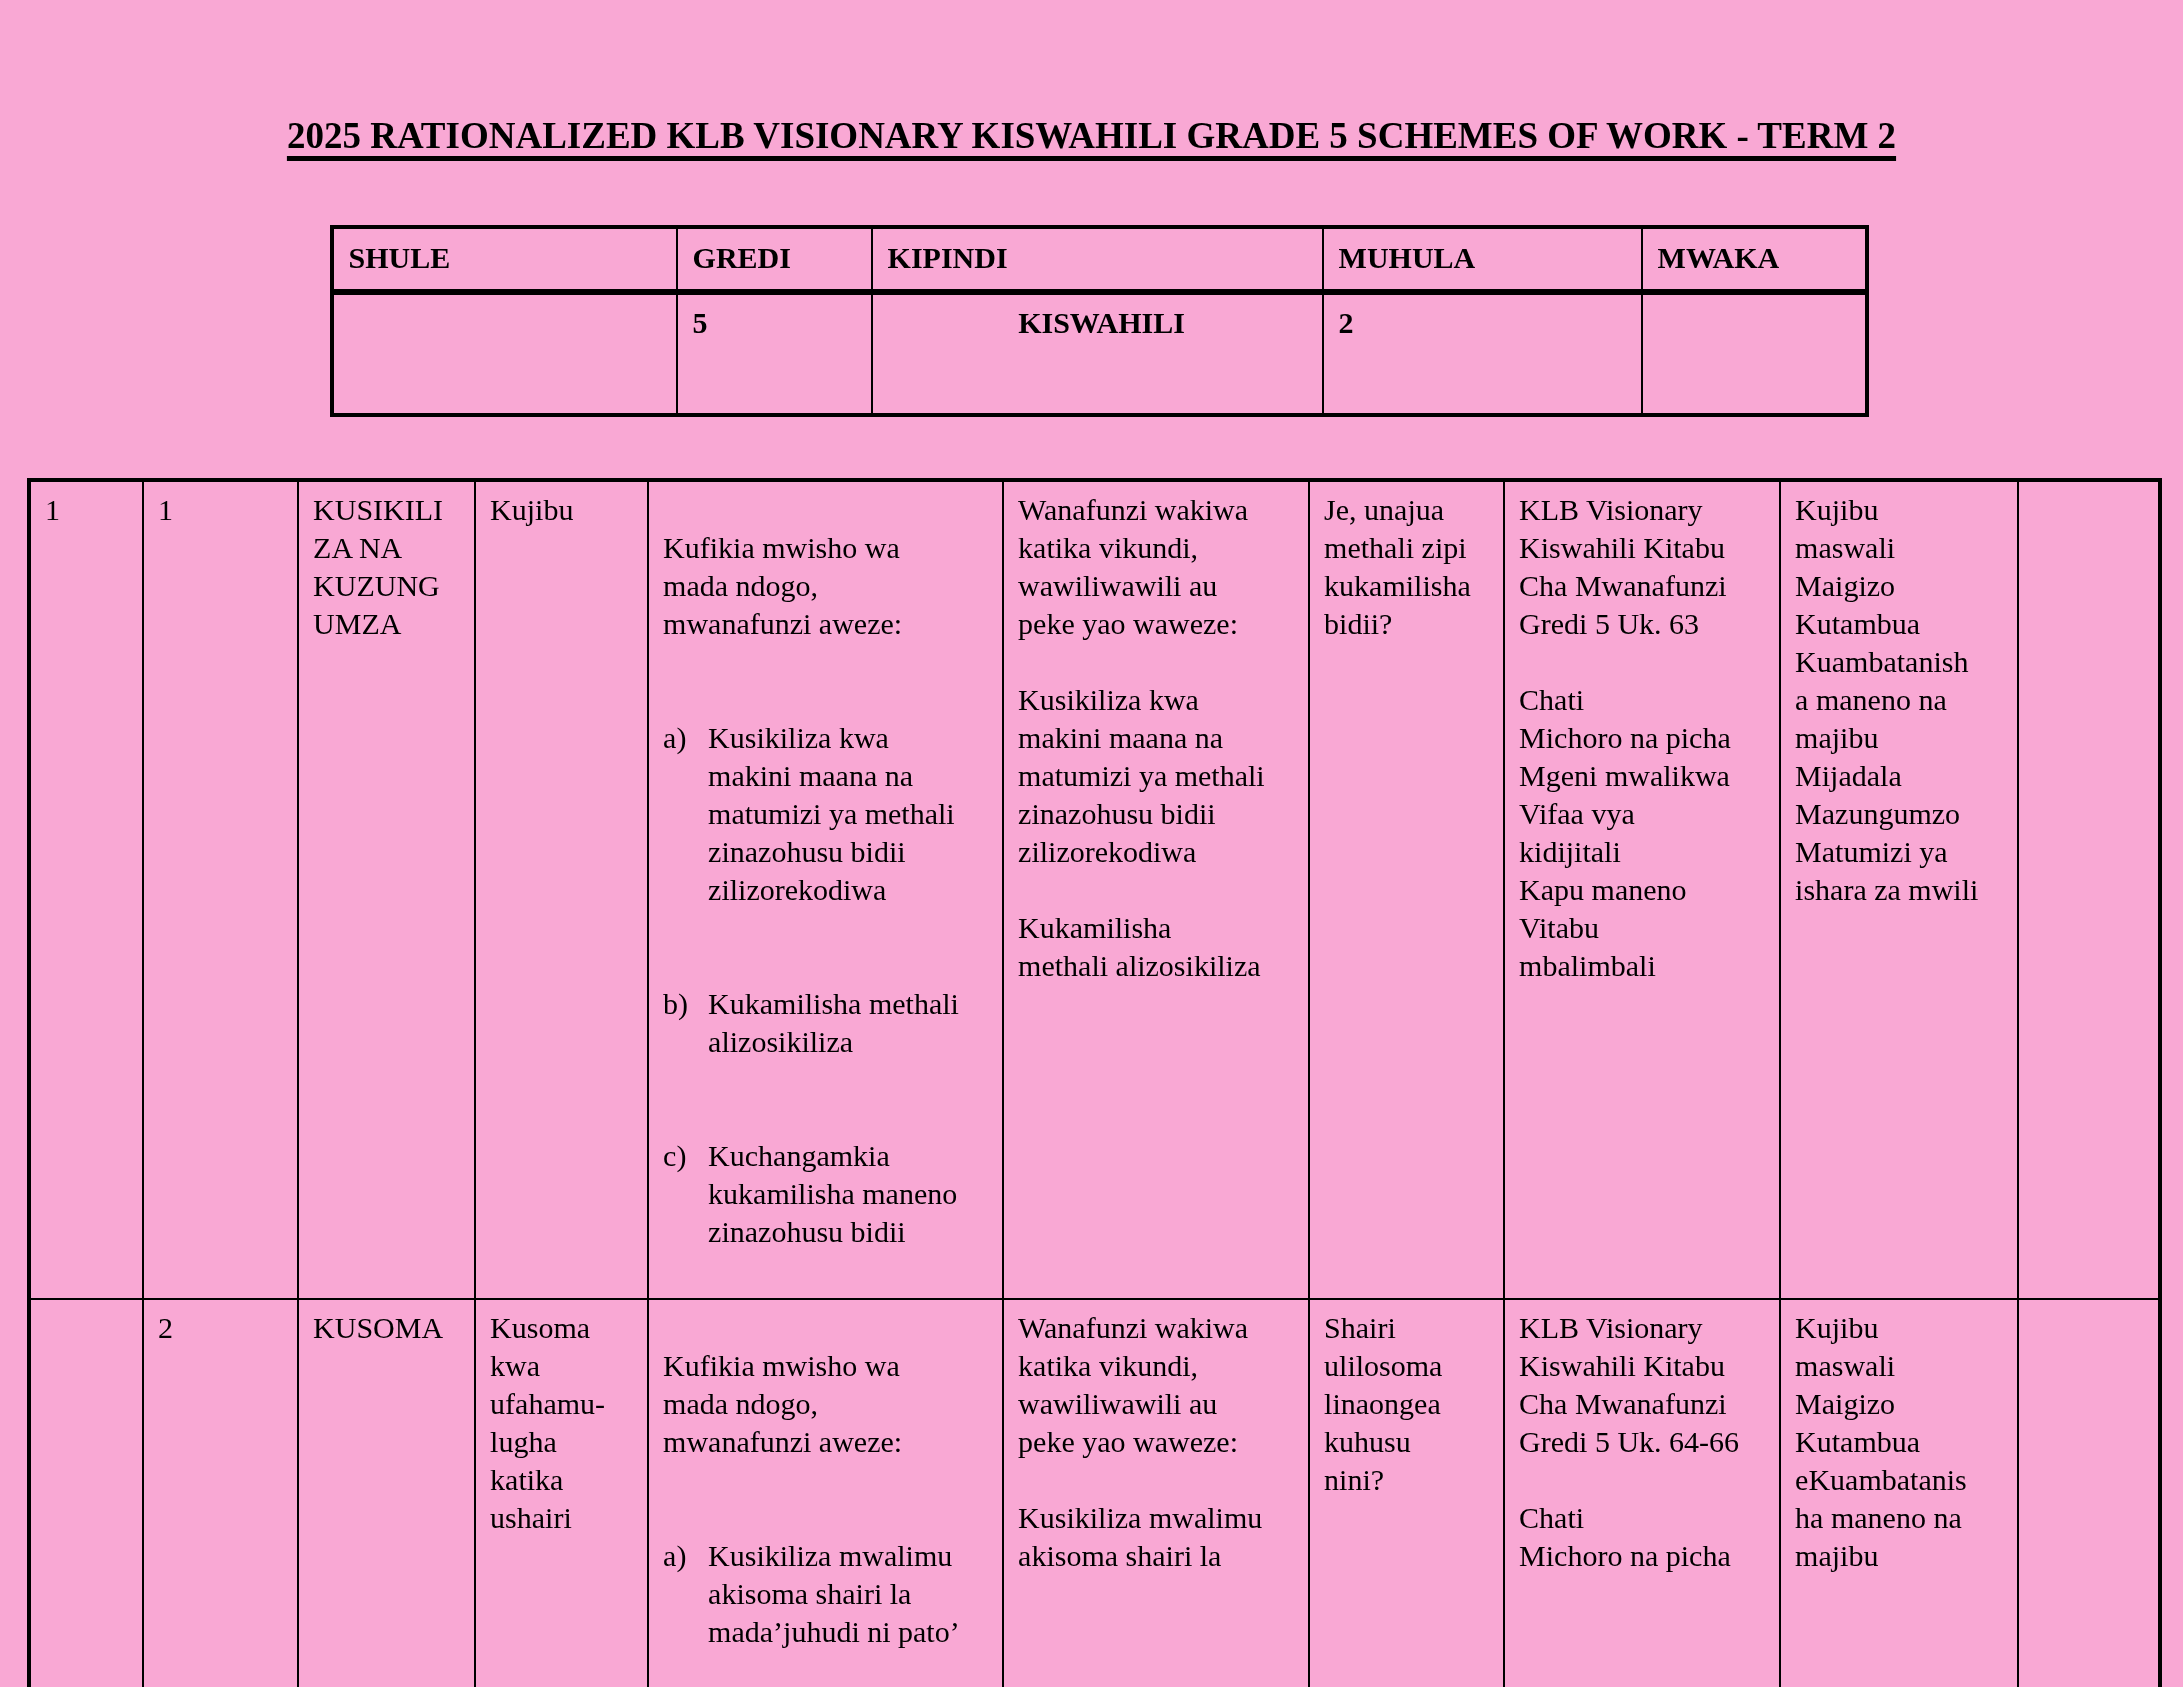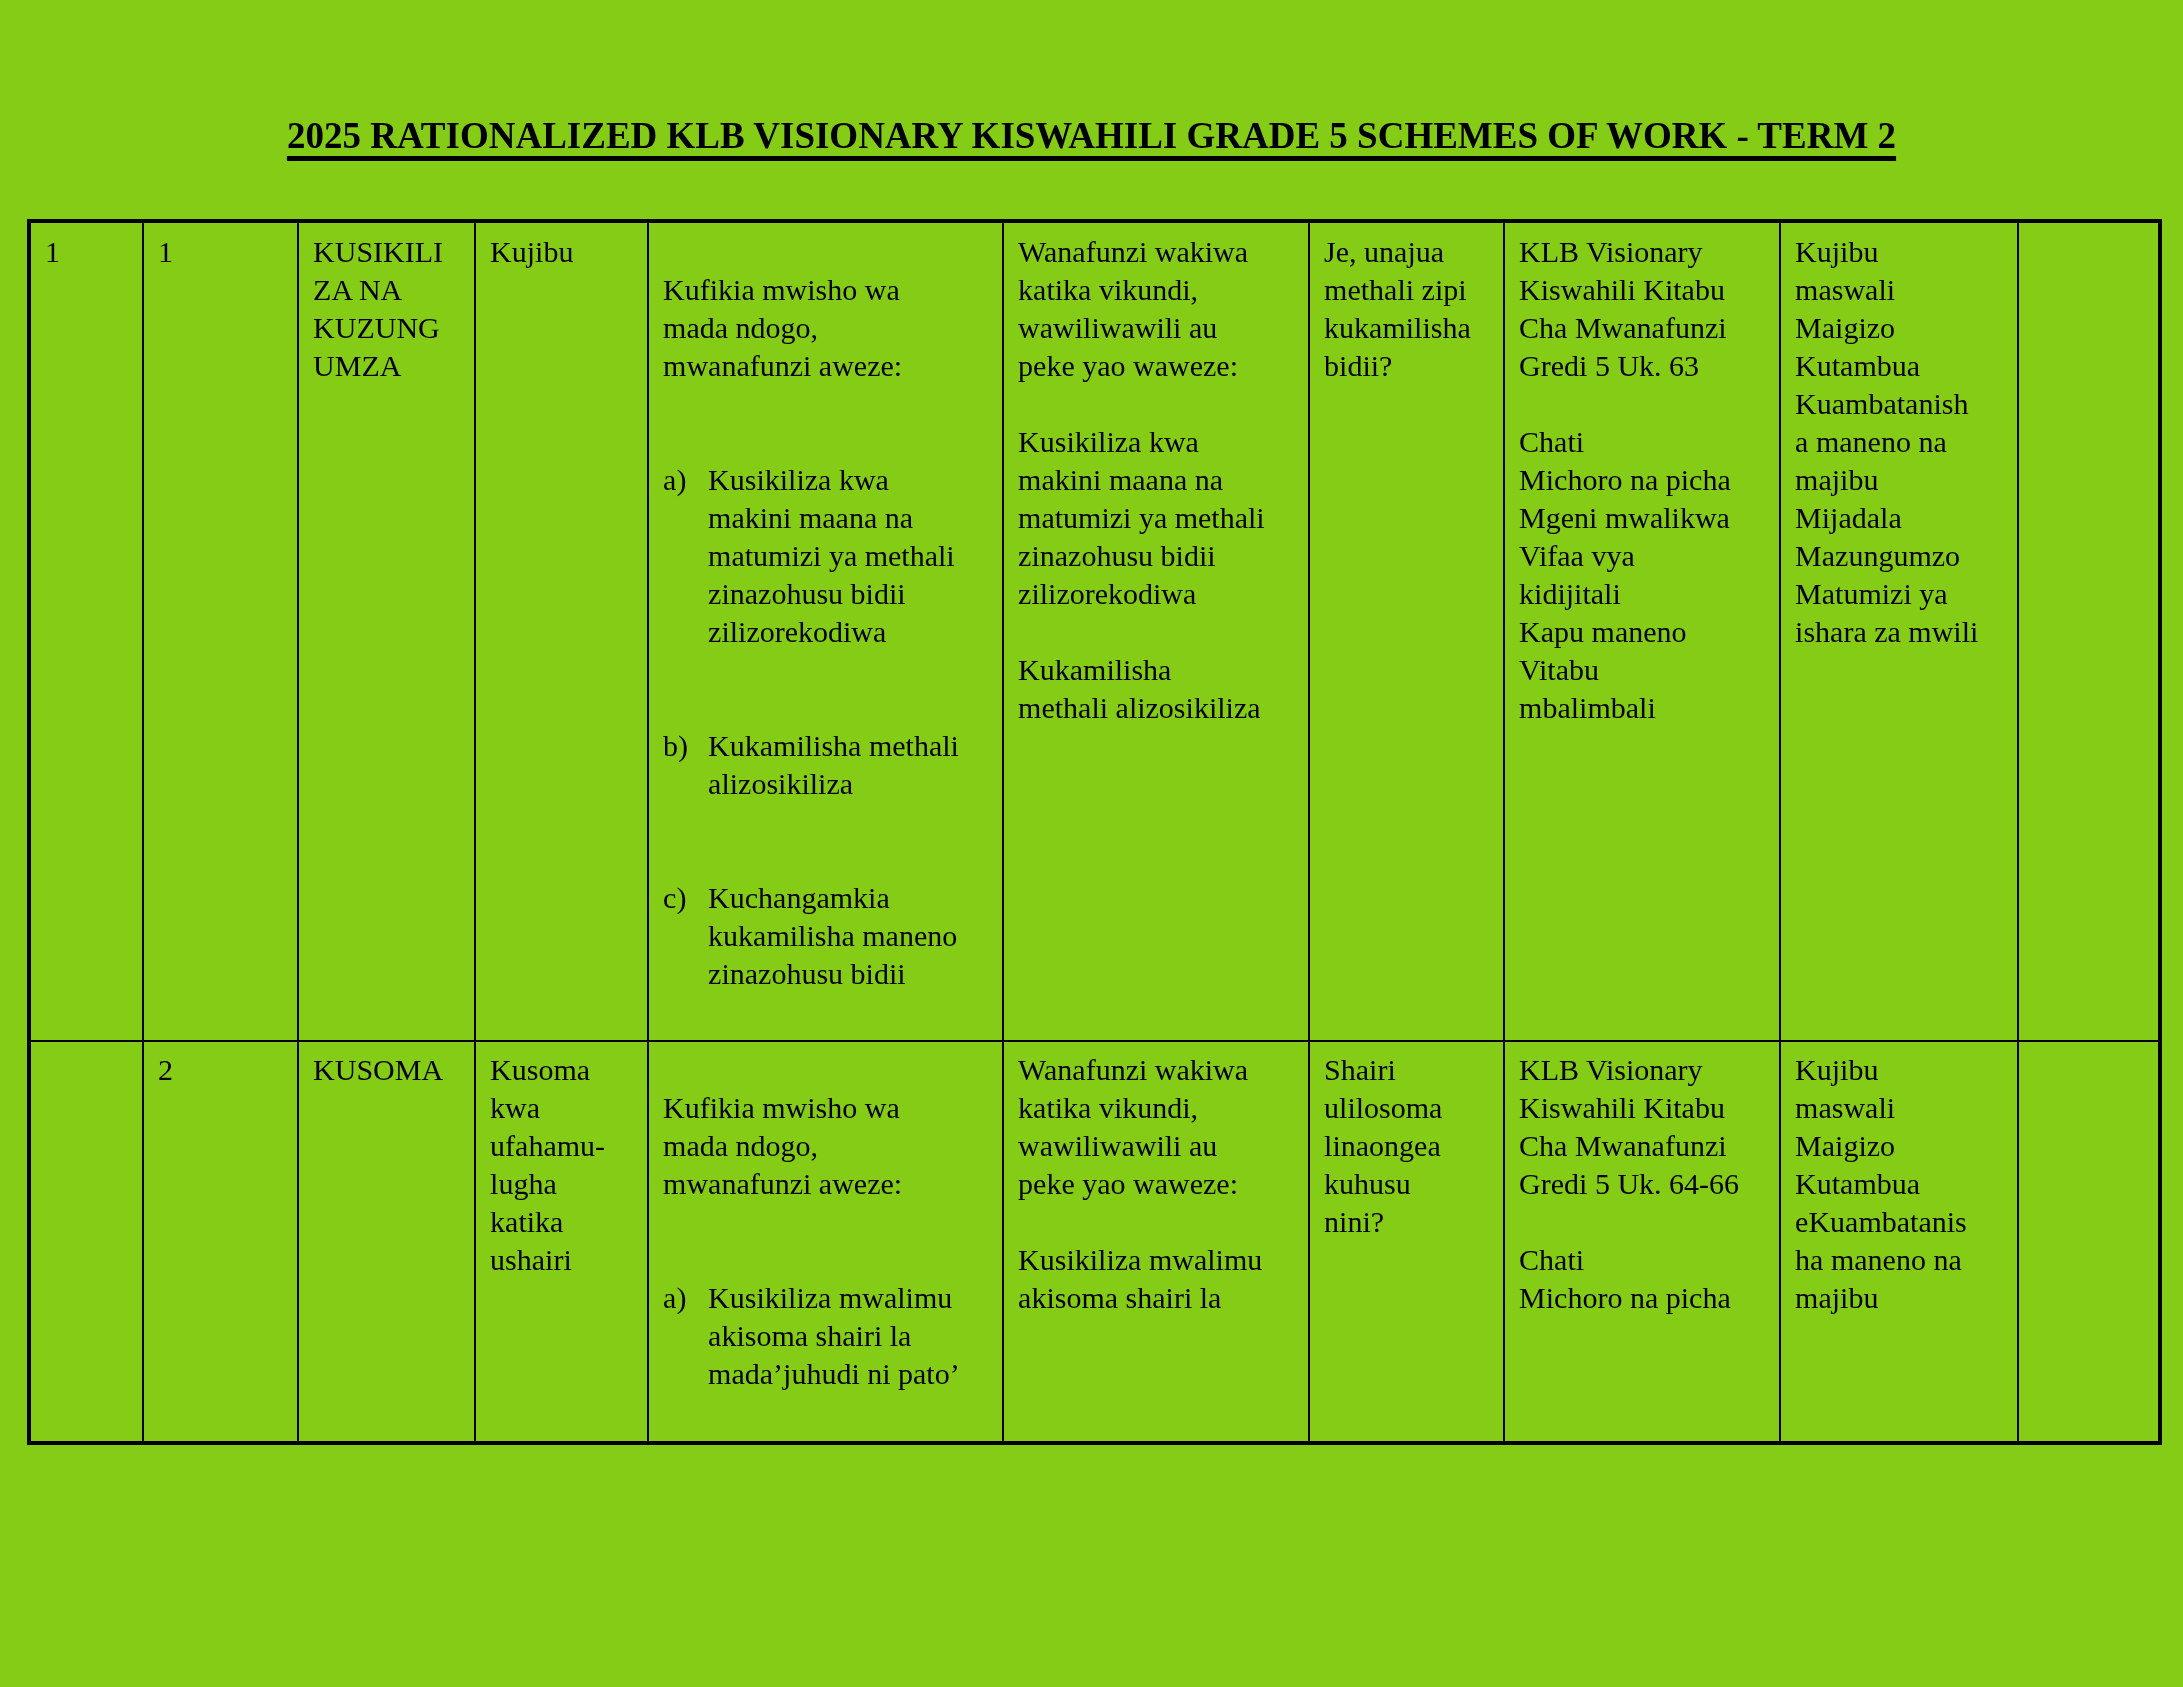--- a/index.html
+++ b/index.html
@@ -11,21 +11,21 @@
     width: 2183px;
     height: 1687px;
     font-family: "Liberation Serif", "DejaVu Serif", serif;
     color: #000000;
     overflow: hidden;
   }
   .page {
     position: relative;
     width: 2183px;
     height: 1687px;
-    background: #84cc16;
+    background: #f9a8d4;
   }
   .doc-title {
     margin: 0;
     padding-top: 114px;
     text-align: center;
     font-size: 37px;
     font-weight: bold;
     line-height: 1.2;
   }
   .doc-title span {
@@ -93,20 +93,45 @@
     white-space: pre-line;
   }
 </style>
 </head>
 <body>
 
 <div class="page">
 
   <h1 class="doc-title"><span>2025 RATIONALIZED KLB VISIONARY KISWAHILI GRADE 5 SCHEMES OF WORK - TERM 2</span></h1>
 
+  <table class="info-table">
+    <colgroup>
+      <col style="width:345px">
+        <col style="width:195px">
+        <col style="width:451px">
+        <col style="width:319px">
+        <col style="width:225px">
+    </colgroup>
+    <tbody>
+        <tr>
+      <th>SHULE</th>
+      <th>GREDI</th>
+      <th>KIPINDI</th>
+      <th>MUHULA</th>
+      <th>MWAKA</th>
+    </tr>
+    <tr>
+      <td></td>
+      <td>5</td>
+      <td class="cell-center">KISWAHILI</td>
+      <td>2</td>
+      <td></td>
+    </tr>
+  </tbody>
+    </table>
 
   <table class="scheme-table">
     <colgroup>
       <col style="width:114px">
         <col style="width:155px">
         <col style="width:177px">
         <col style="width:173px">
         <col style="width:355px">
         <col style="width:306px">
         <col style="width:195px">

